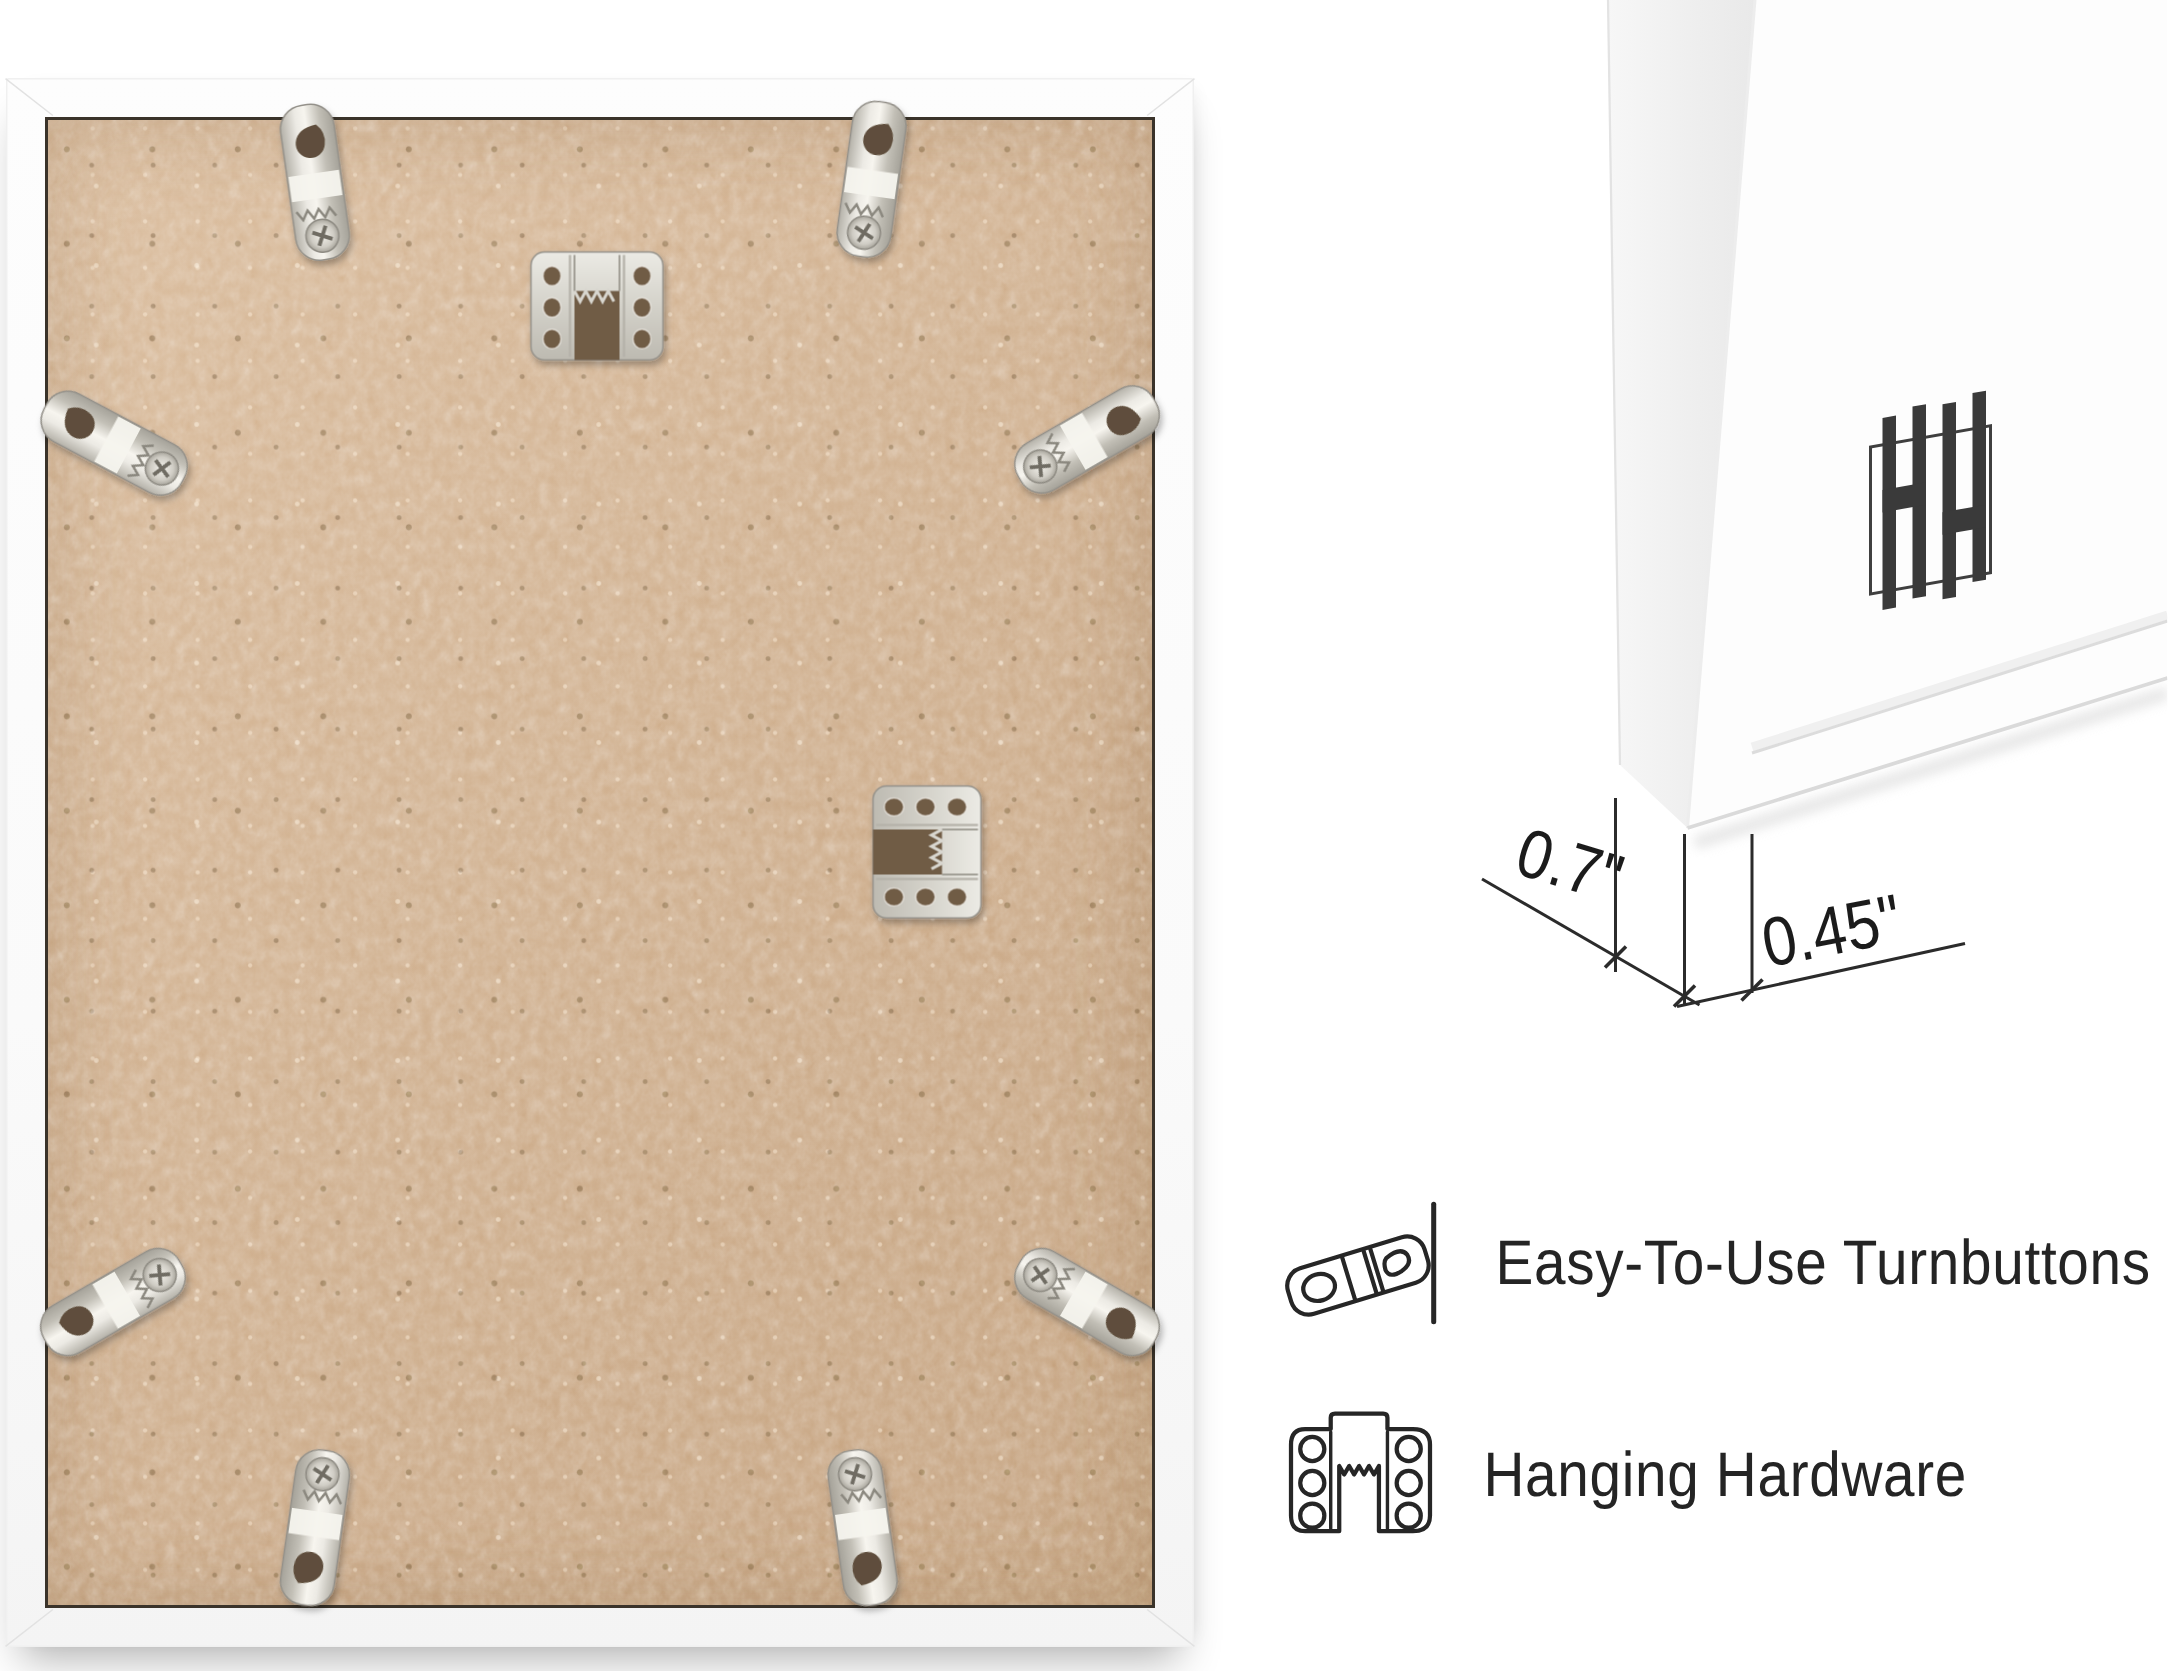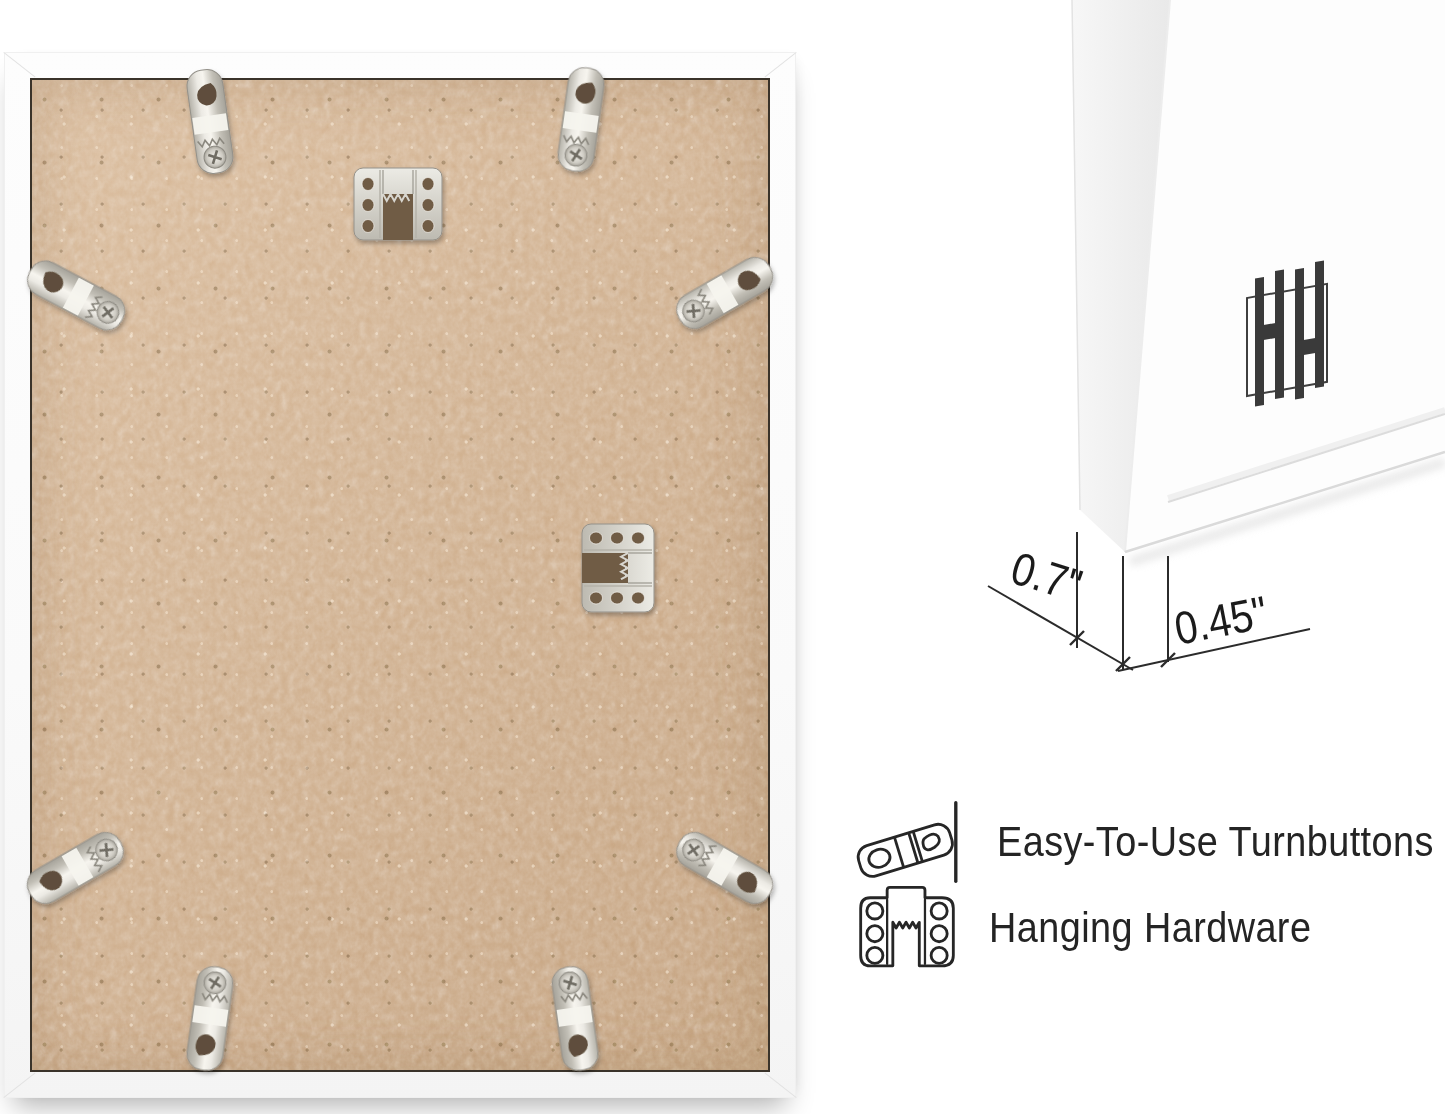--- a/index.html
+++ b/index.html
@@ -32,21 +32,21 @@
   .miter{position:absolute;width:40px;height:1px;background:#e2e2e2;}
   .m-tl{left:0;top:0;transform-origin:0 0;transform:rotate(38deg);}
   .m-tr{right:0;top:0;transform-origin:100% 0;transform:rotate(-38deg);}
   .m-bl{left:0;bottom:0;transform-origin:0 100%;transform:rotate(-38deg);}
   .m-br{right:0;bottom:0;transform-origin:100% 100%;transform:rotate(38deg);}
   .hardware{position:absolute;left:0;top:0;pointer-events:none;}
   
   .corner-detail{position:absolute;left:980px;top:0;}
   .feature-row{position:absolute;left:855px;display:flex;align-items:center;gap:30px;}
   .row-1{top:793px;height:98px;}
-  .row-2{top:878px;height:100px;}
+  .row-2{top:933px;height:100px;}
   .feature-label{
     font-size:42px;color:#242424;letter-spacing:.5px;white-space:nowrap;
     transform:scaleX(.9);transform-origin:left center;font-weight:400;
   }
   .dim-text{font-family:"Liberation Sans",sans-serif;font-size:46px;fill:#1b1b1b;}
 </style>
 </head>
 <body>
 
 <div class="frame">

